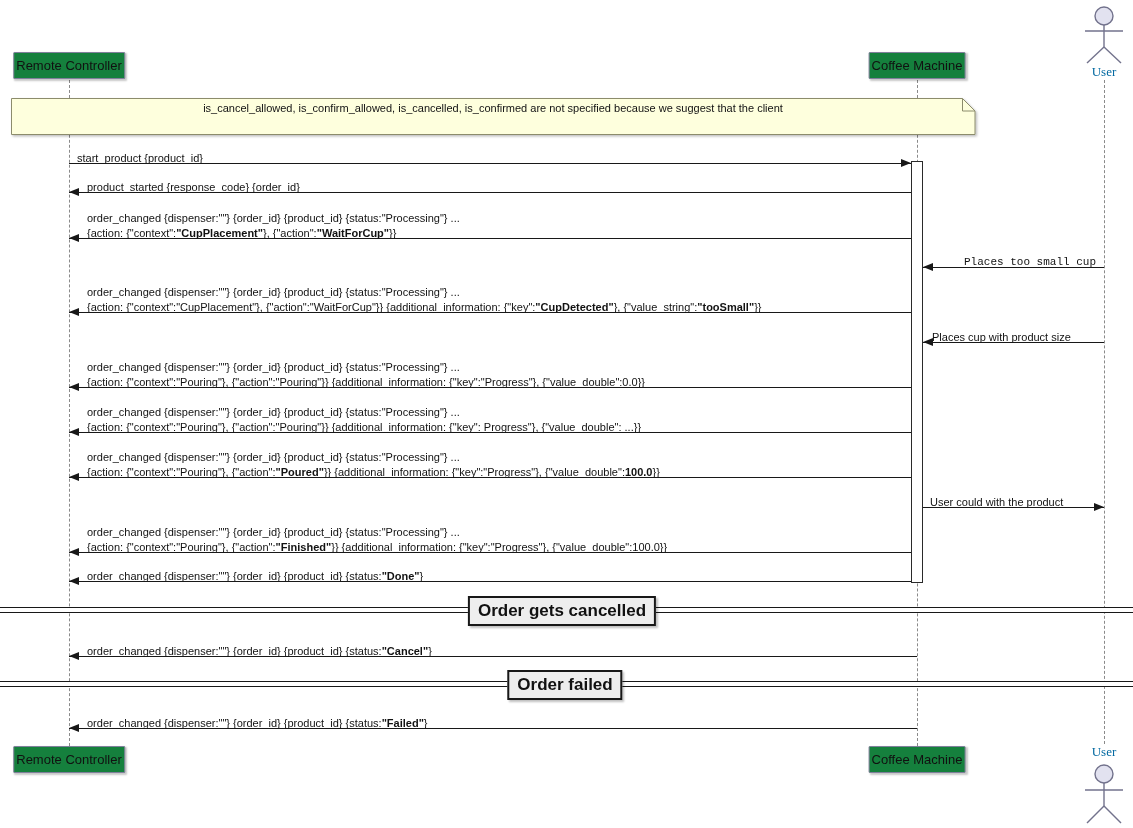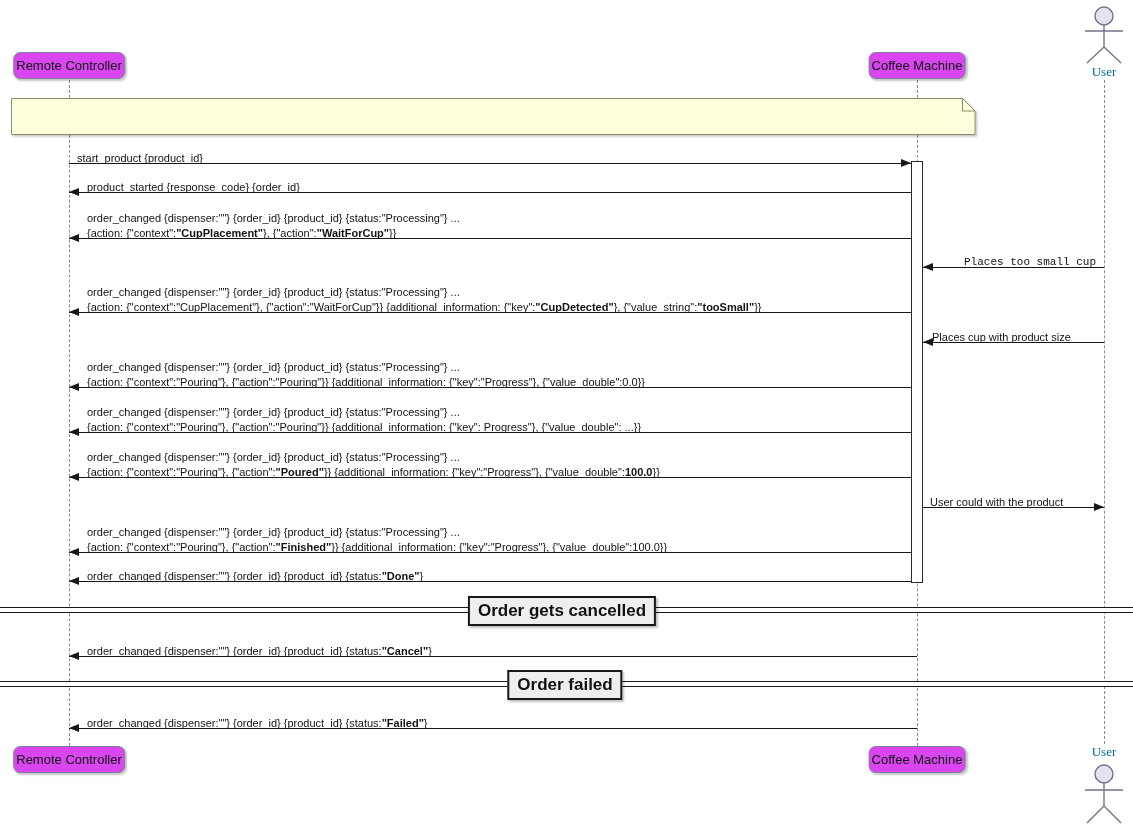--- a/index.html
+++ b/index.html
@@ -12,22 +12,22 @@
   .arrowhead{position:absolute;width:0;height:0;border-style:solid;}
   .arrow-left{border-width:4px 10px 4px 0;border-color:transparent #181818 transparent transparent;}
   .arrow-right{border-width:4px 0 4px 10px;border-color:transparent transparent transparent #181818;}
   .msg-label{position:absolute;font-size:11px;line-height:15px;color:#121212;white-space:nowrap;margin-top:6px;}
   .msg-label .b{font-weight:bold;}
   .divider-band{position:absolute;left:0;width:1133px;height:4px;background:#ffffff;
                 border-top:1px solid #181818;border-bottom:1px solid #181818;}
   .divider-label{position:absolute;transform:translate(-50%,-50%);background:#EEEEEE;
                  border:2px solid #181818;padding:3px 8px;font-size:17px;font-weight:bold;
                  white-space:nowrap;color:#111;box-shadow:2px 2px 2px rgba(0,0,0,.25);}
-  .pbox{position:absolute;transform:translateX(-50%);background:#d946ef;border:1px solid #80809b;
-        border-radius:7px;padding:5px 2px;font-size:13px;color:#111;white-space:nowrap;
+  .pbox{position:absolute;transform:translateX(-50%);background:#15803d;border:1px solid #80809b;
+        border-radius:1px;padding:5px 2px;font-size:13px;color:#111;white-space:nowrap;
         box-shadow:1.5px 1.5px 2px rgba(0,0,0,.22);}
   .actor-label{position:absolute;transform:translateX(-50%);font-size:13px;color:#0369a1;white-space:nowrap;font-family:Liberation Serif, serif;}
   .note-text{position:absolute;left:11px;top:98px;width:964px;height:36px;padding-top:3px;
              box-sizing:border-box;text-align:center;font-size:11px;line-height:15px;color:#121212;}
   .note-text .b{font-weight:bold;}
   svg.shapes{position:absolute;left:0;top:0;pointer-events:none;}
 </style>
 </head>
 <body>
 
@@ -166,20 +166,21 @@
     <g stroke="#72728c" stroke-width="1.4" fill="none">
       <circle cx="1104" cy="774" r="9" fill="#E2E2F0"></circle>
       <line x1="1104" y1="783" x2="1104" y2="806"></line>
       <line x1="1085" y1="790" x2="1123" y2="790"></line>
       <line x1="1104" y1="806" x2="1087" y2="823"></line>
       <line x1="1104" y1="806" x2="1121" y2="823"></line>
     </g>
   </svg>
 
   <div class="note-text" id="note-text">
+      <div><span>is_cancel_allowed, is_confirm_allowed, is_cancelled, is_confirmed are not specified because we suggest that the client</span></div>
     </div>
 
   <div class="divider-label" style="left:562px;top:611px;">Order gets cancelled</div>
   <div class="divider-label" style="left:565px;top:685px;">Order failed</div>
 
   <div class="pbox" style="left:69px;top:52px;">Remote Controller</div>
   <div class="pbox" style="left:917px;top:52px;">Coffee Machine</div>
   <div class="pbox" style="left:69px;top:746px;">Remote Controller</div>
   <div class="pbox" style="left:917px;top:746px;">Coffee Machine</div>
 

